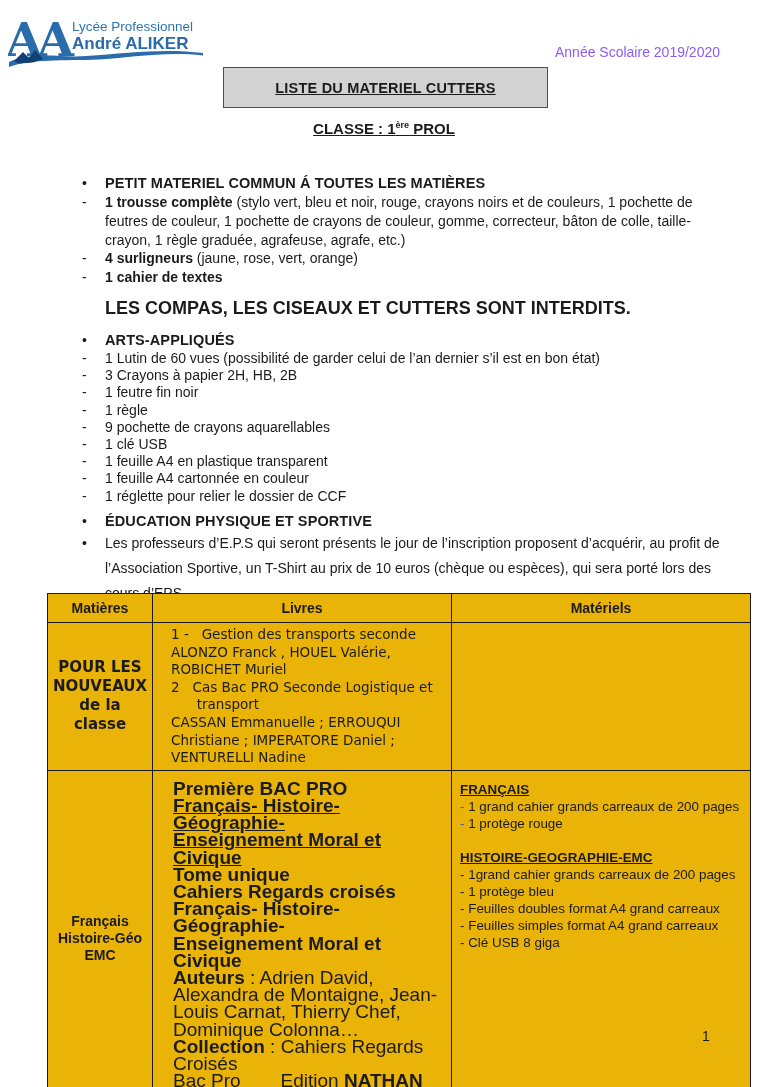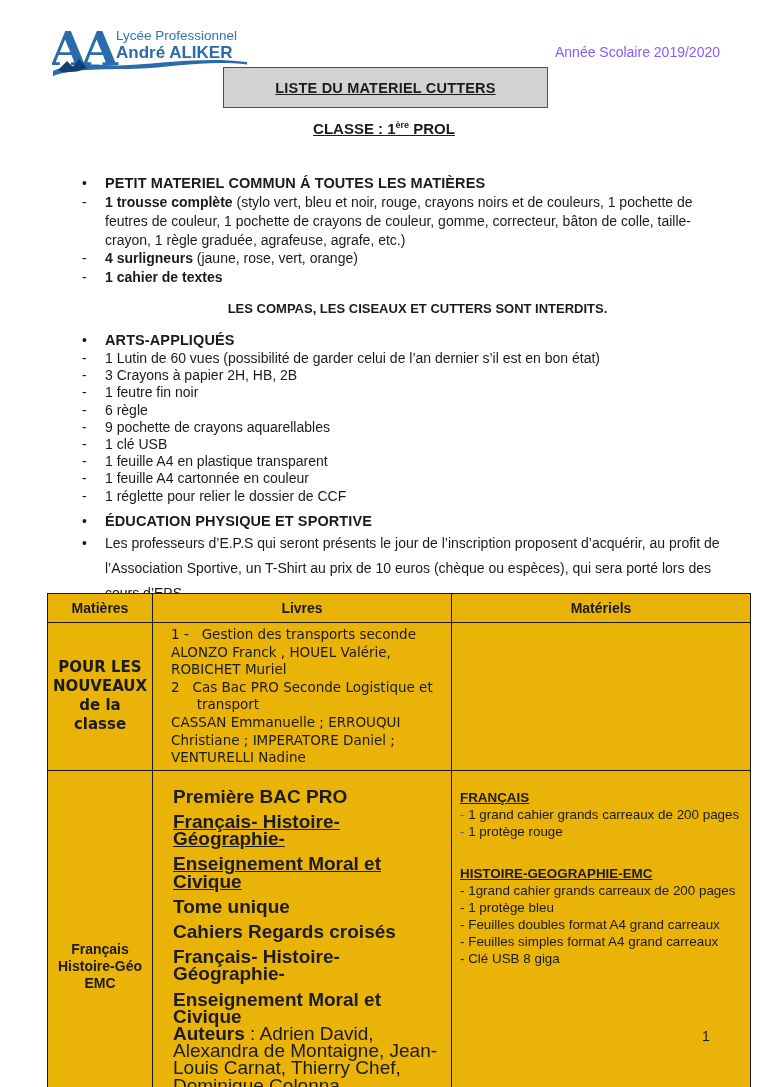--- a/index.html
+++ b/index.html
@@ -2,25 +2,25 @@
 <html lang="fr"><head>
 <meta charset="utf-8">
 <style>
   * { margin:0; padding:0; box-sizing:border-box; }
   html,body { background:#ffffff; }
   .page {
     position:relative; width:768px; height:1087px; margin:0 auto;
     background:#ffffff; overflow:hidden; color:#1b1b1b;
     font-family:"Liberation Sans", sans-serif;
   }
-  .b { font-weight:bold;margin-top:8px; }
+  .b { font-weight:bold; }
   .u { text-decoration:underline; }
 
   
-  .logo { position:absolute; left:8px; top:19px; width:200px; height:70px;margin-left:44px; }
+  .logo { position:absolute; left:8px; top:10px; width:200px; height:70px; }
   .school-year {
     position:absolute; top:44px; right:48px;
     font-size:14px; color:#8b5cf6;
   }
   .title-box {
     position:absolute; left:223px; top:67px; width:325px; height:41px;
     background:#d2d2d2; border:1px solid #4d4d4d;
     display:flex; align-items:center; justify-content:center;
   }
   .title-box span { font-size:14.5px; font-weight:bold; text-decoration:underline; letter-spacing:.2px; }
@@ -33,21 +33,21 @@
 
   
   .main {
     position:absolute; top:0; left:0; width:768px;
     padding:174px 38px 0 105px;
   }
   .li { position:relative; font-size:14px; line-height:18.8px; }
   .li .marker { position:absolute; left:-23px; top:0; width:20px; }
   .section-heading { font-size:14.5px; font-weight:bold; line-height:19px; letter-spacing:.1px; }
   .tight .li { line-height:17.2px; }
-  .warning { margin-top:12px; font-size:13px; font-weight:bold; line-height:19px;text-align:center; }
+  .warning { margin-top:12px; font-size:18px; font-weight:bold; line-height:19px; }
   .mt-arts { margin-top:13px; }
   .mt-eps  { margin-top:7px; }
   .eps-para { line-height:25px; }
 
   
   table.doc-table {
     position:absolute; top:593px; left:47px; width:703px;
     border-collapse:collapse; table-layout:fixed; background:#eab308;
   }
   .doc-table col.c1 { width:105px; }
@@ -127,21 +127,21 @@
 
     <div class="li mt-arts">
       <span class="marker">•</span>
       <span class="section-heading">ARTS-APPLIQUÉS</span>
     </div>
 
     <div class="tight">
       <div class="li"><span class="marker">-</span><span>1 Lutin de 60 vues (possibilité de garder celui de l’an dernier s’il est en bon état)</span></div>
       <div class="li"><span class="marker">-</span><span>3 Crayons à papier 2H, HB, 2B</span></div>
       <div class="li"><span class="marker">-</span><span>1 feutre fin noir</span></div>
-      <div class="li"><span class="marker">-</span><span>6 règle</span></div>
+      <div class="li"><span class="marker">-</span><span>1 règle</span></div>
       <div class="li"><span class="marker">-</span><span>9 pochette de crayons aquarellables</span></div>
       <div class="li"><span class="marker">-</span><span>1 clé USB</span></div>
       <div class="li"><span class="marker">-</span><span>1 feuille A4 en plastique transparent</span></div>
       <div class="li"><span class="marker">-</span><span>1 feuille A4 cartonnée en couleur</span></div>
       <div class="li"><span class="marker">-</span><span>1 réglette pour relier le dossier de CCF</span></div>
     </div>
 
     <div class="li mt-eps">
       <span class="marker">•</span>
       <span class="section-heading">ÉDUCATION PHYSIQUE ET SPORTIVE</span>

